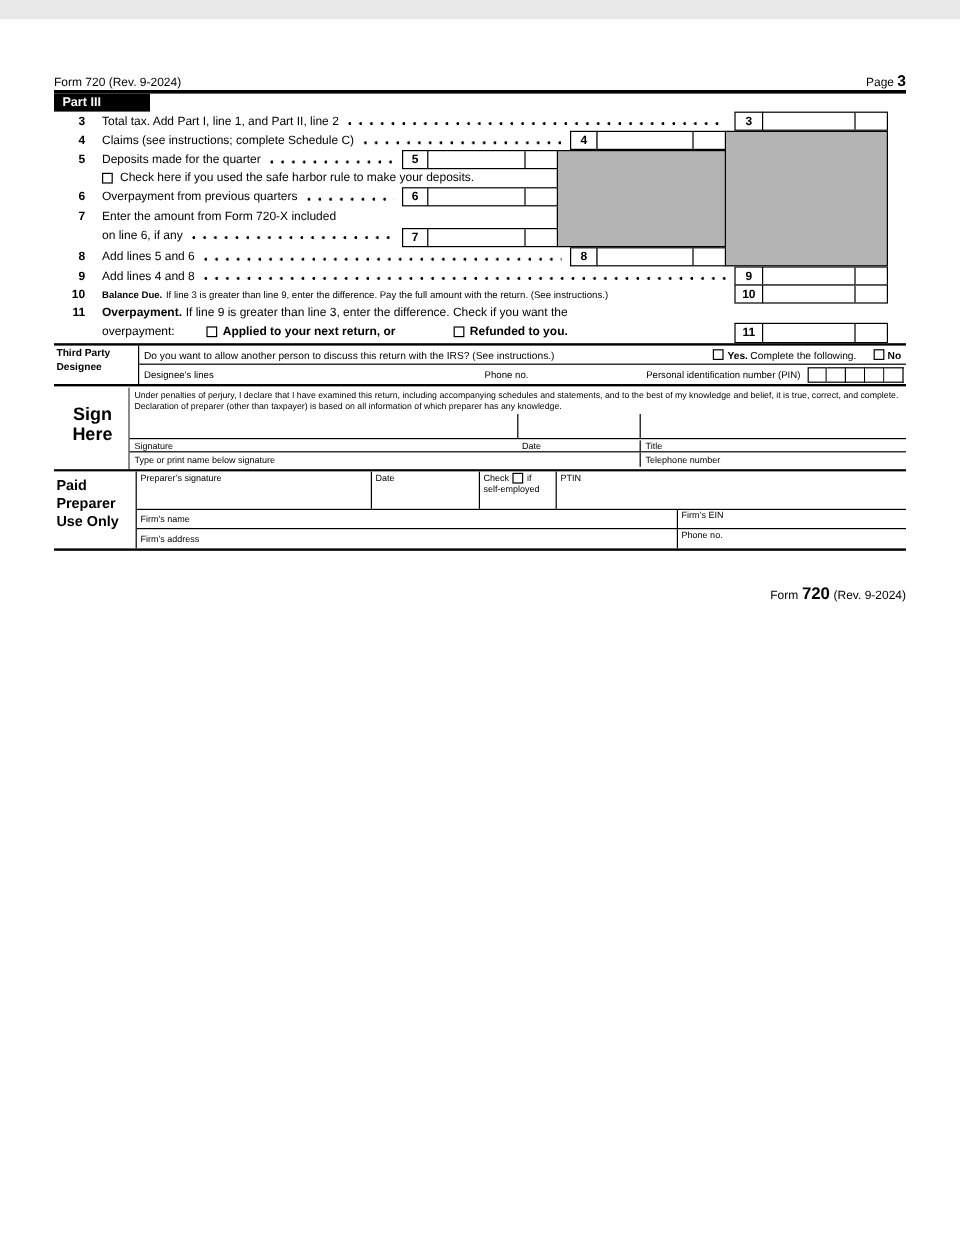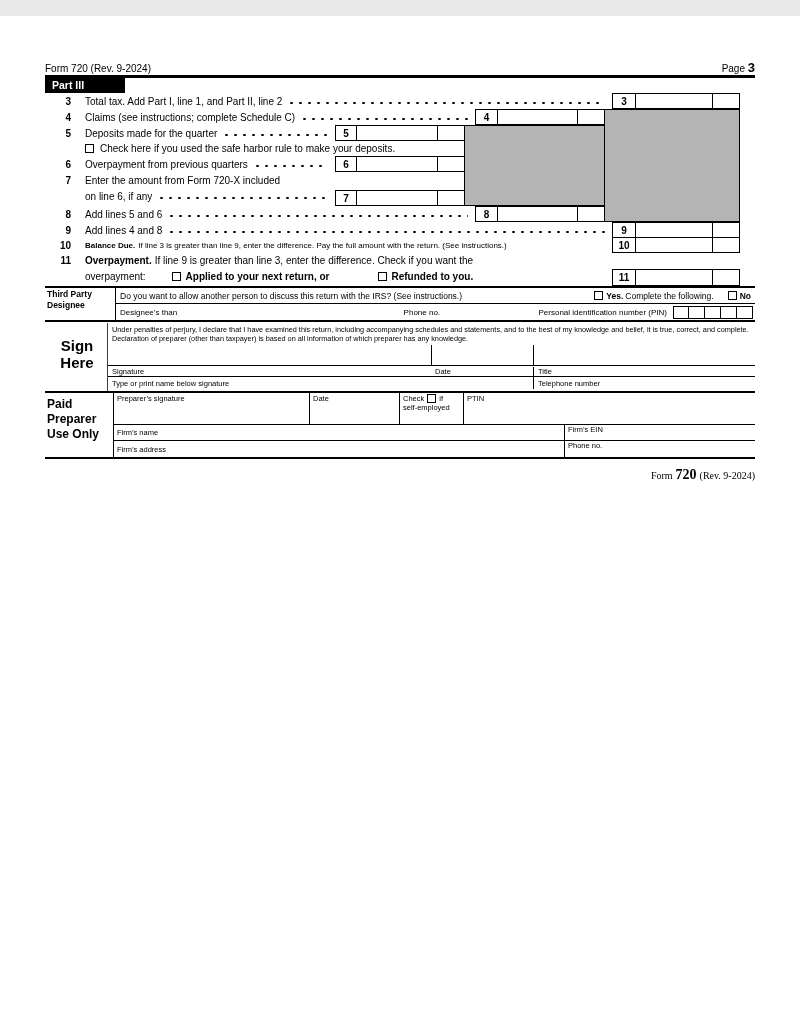--- a/index.html
+++ b/index.html
@@ -96,21 +96,21 @@
   .pp-r1 > div { padding:1px 3px; border-left:1px solid #000; }
   .pp-r1 > div:first-child { border-left:none; }
   .pp-c1{width:195px} .pp-c2{width:195px} .pp-c3{width:90px} .pp-c4{width:64px} .pp-c5{flex:1}
   .pp-check-line { display:flex; align-items:center; gap:3px; }
   .pp-r2 { display:flex; height:16px; border-bottom:1px solid #000; align-items:center; }
   .pp-r3 { display:flex; height:16px; align-items:center; }
   .pp-left { width:450px; padding-left:3px; }
   .pp-right { flex:1; border-left:1px solid #000; padding-left:3px; align-self:stretch; display:flex; align-items:flex-start; }
 
   
-  .foot { position:absolute; top:451px; right:45px; display:flex; align-items:baseline; gap:3px; font-size:10px;font-family:Liberation Serif, serif; }
+  .foot { position:absolute; top:470px; right:45px; display:flex; align-items:baseline; gap:3px; font-size:10px; }
   .fnum { font-weight:bold; font-size:14px; }
 </style>
 </head>
 <body>
 
 <div class="page">
 
   <div class="hdr">
     <span>Form 720 (Rev. 9-2024)</span>
     <span>
@@ -219,21 +219,21 @@
           <span class="cb"></span>
           <span class="b ml3">Yes.</span>
           <span class="ml2">Complete the following.</span>
         </span>
         <span class="no-group">
           <span class="cb"></span>
           <span class="b ml3">No</span>
         </span>
       </div>
       <div class="tpd-r2">
-        <span>Designee’s than</span>
+        <span>Designee’s lines</span>
         <span class="sp1"></span>
         <span>Phone no.</span>
         <span class="sp2"></span>
         <span>Personal identification number (PIN)</span>
         <span class="pins">
           <span class="pin"></span>
           <span class="pin"></span>
           <span class="pin"></span>
           <span class="pin"></span>
           <span class="pin"></span>

